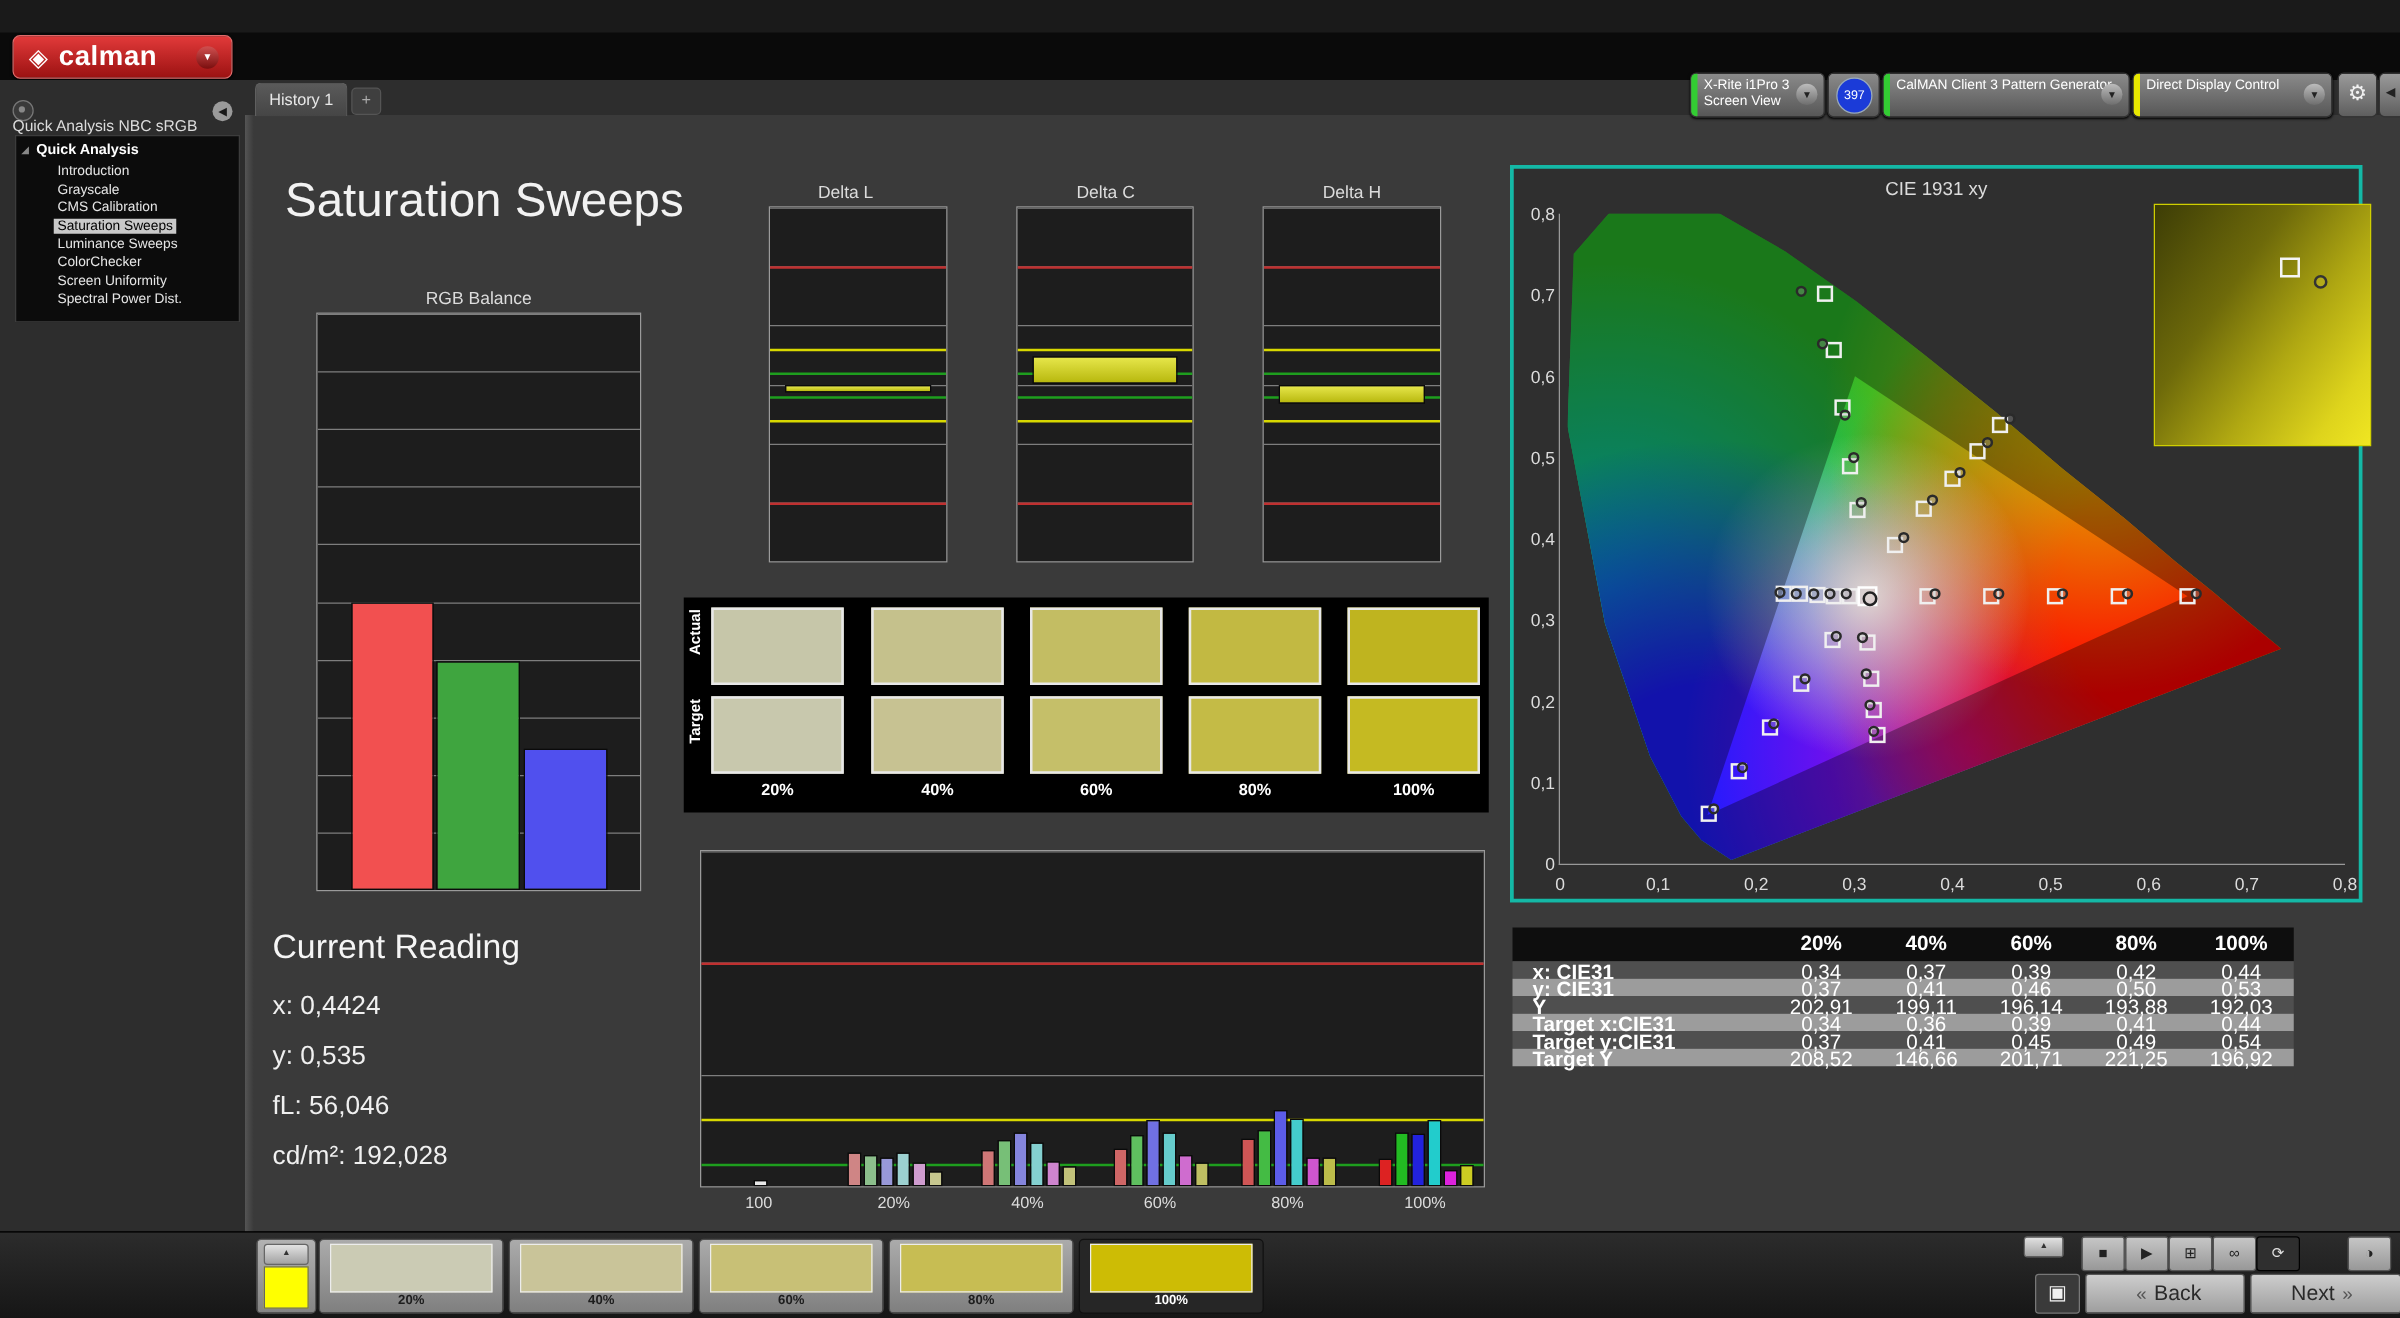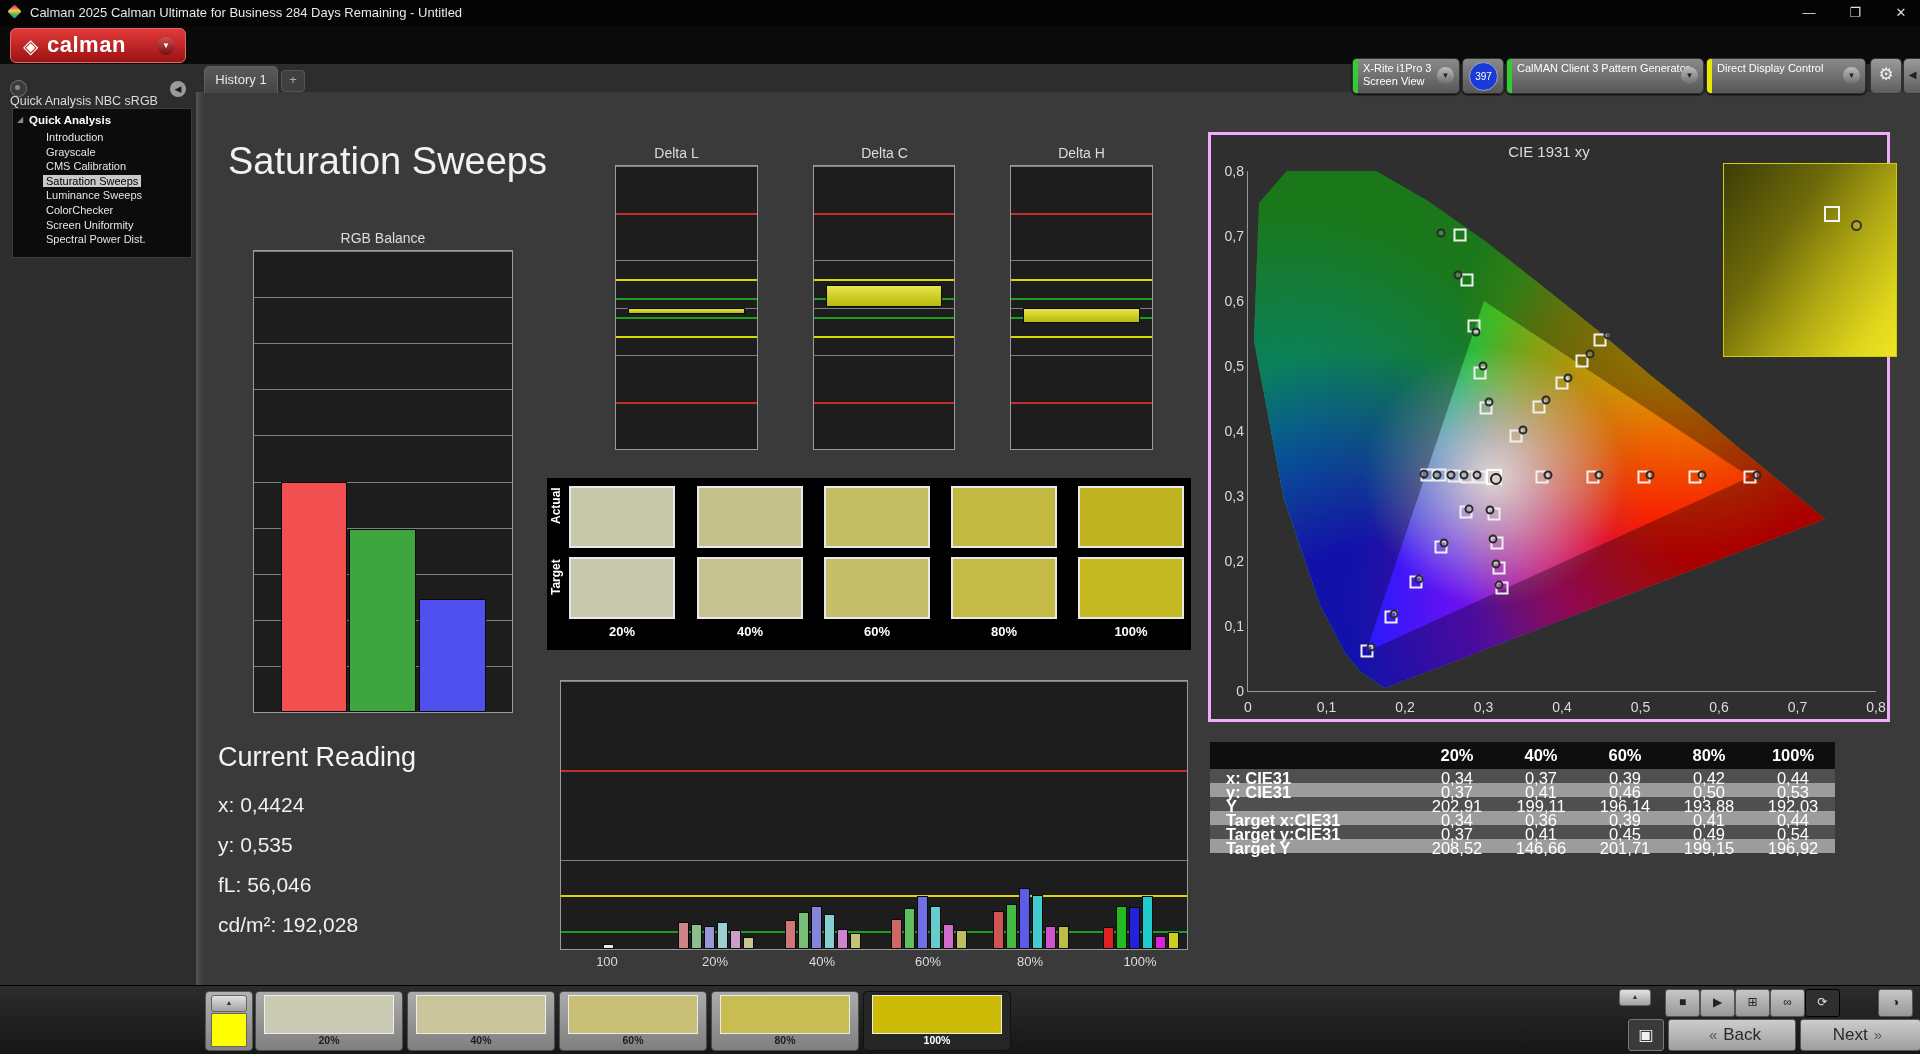--- a/index.html
+++ b/index.html
@@ -81,21 +81,21 @@
   #de-plot{left:560px;top:680px;width:628px;height:270px;}
   #de-title{left:560px;top:656px;width:628px;font-size:15px;}
 
   
   #swatch-panel{left:547px;top:478px;width:644px;height:172px;background:#000;}
   .rowlab{position:absolute;left:2px;width:14px;color:#fff;font-size:12px;font-weight:bold;transform:rotate(-90deg);transform-origin:center;white-space:nowrap;text-align:center;}
   .sw{position:absolute;width:106px;height:62px;border:2px solid #e8e8e8;box-sizing:border-box;}
   .sw-label{position:absolute;width:106px;text-align:center;color:#fff;font-weight:bold;font-size:13px;top:146px;}
 
   
-  #cie-panel{left:1208px;top:132px;width:682px;height:590px;background:#2f2f2f;border:3px solid #f0abfc;box-sizing:border-box;}
+  #cie-panel{left:1208px;top:132px;width:682px;height:590px;background:#2f2f2f;border:3px solid #14b8a6;box-sizing:border-box;}
   #cie-title{left:0;top:8px;width:676px;font-size:15px;}
   #cie-plot{left:36px;top:36px;width:628px;height:520px;position:absolute;border-left:1px solid #999;border-bottom:1px solid #999;}
   .cie-xt{position:absolute;color:#dcdcdc;font-size:14px;transform:translateX(-50%);top:528px;}
   .cie-yt{position:absolute;color:#dcdcdc;font-size:14px;width:30px;text-align:right;left:-34px;transform:translateY(-50%);}
   .mk-sq{position:absolute;width:13px;height:13px;border:2px solid #f0f0f0;box-sizing:border-box;transform:translate(-50%,-50%);}
   .mk-ci{position:absolute;width:9px;height:9px;border-radius:50%;border:2px solid #2a2a2a;background:rgba(170,170,170,.3);box-sizing:border-box;transform:translate(-50%,-50%);}
   .mk-cur{position:absolute;width:16px;height:16px;border:2px solid #fff;box-sizing:border-box;transform:translate(-50%,-50%);}
   .mk-cur i{position:absolute;left:2px;top:2px;width:8px;height:8px;border-radius:50%;border:2px solid #222;}
   #cie-inset{position:absolute;left:512px;top:28px;width:172px;height:192px;border:1px solid #cfcf00;
     background:linear-gradient(125deg,#3d3d06 0%,#6e6a0a 35%,#b0a812 62%,#ded41c 85%,#f0e622 100%);}
@@ -126,27 +126,20 @@
   #pat-window{position:absolute;left:1628px;top:33px;width:34px;height:30px;border-radius:3px;background:#3a3a3a;border:1px solid #777;color:#f0f0f0;font-size:16px;text-align:center;line-height:29px;}
   .navbtn{position:absolute;top:33px;height:30px;border-radius:3px;background:linear-gradient(#cdcdcd,#9e9e9e);border:1px solid #555;color:#2a2a2a;font-size:17px;text-align:center;line-height:29px;}
   #back-btn{left:1668px;width:126px;} #next-btn{left:1800px;width:119px;}
   .navchev{font-size:15px;color:#555;padding:0 6px;}
 </style>
 </head>
 <body>
 
 <div id="stage">
 
-  <div class="abs" id="titlebar">
-    <div class="abs" id="title-icon"></div>
-    <div class="abs" id="title-text">Calman 2025 Calman Ultimate for Business 284 Days Remaining  - Untitled</div>
-    <div class="abs winbtn" id="btn-min">—</div>
-    <div class="abs winbtn" id="btn-max">❐</div>
-    <div class="abs winbtn" id="btn-close">✕</div>
-  </div>
 
   <div class="abs" id="logoband">
     <div class="abs" id="rainbow"></div>
   </div>
   <div class="abs" id="logo">
     <div class="abs" id="logo-knot">◈</div>
     <div class="abs" id="logo-text">calman</div>
     <div class="abs" id="logo-dd">▼</div>
   </div>
 
@@ -532,21 +525,21 @@
         <div class="val">0,41</div>
         <div class="val">0,45</div>
         <div class="val">0,49</div>
         <div class="val">0,54</div>
       </div>
       <div class="trow light">
         <div class="lab">Target Y</div>
         <div class="val">208,52</div>
         <div class="val">146,66</div>
         <div class="val">201,71</div>
-        <div class="val">199,15</div>
+        <div class="val">221,25</div>
         <div class="val">196,92</div>
       </div>
     </div>
 
   <div class="abs" id="bottombar">
     <div id="minipanel">
       <div id="mini-up">▲</div>
       <div id="mini-swatch" style="background: rgb(255, 255, 0);"></div>
     </div>
     <div id="patches">

